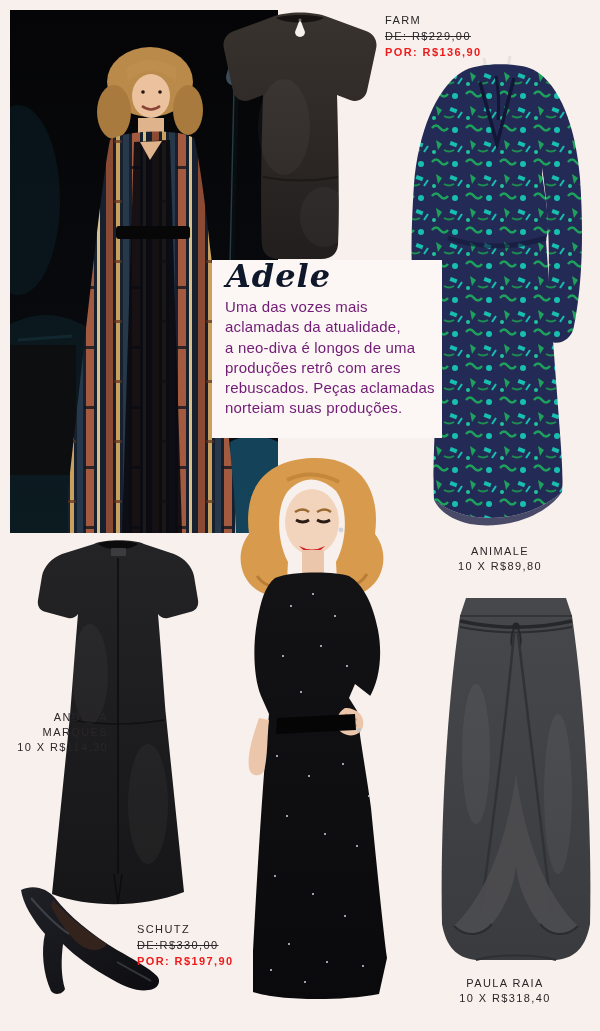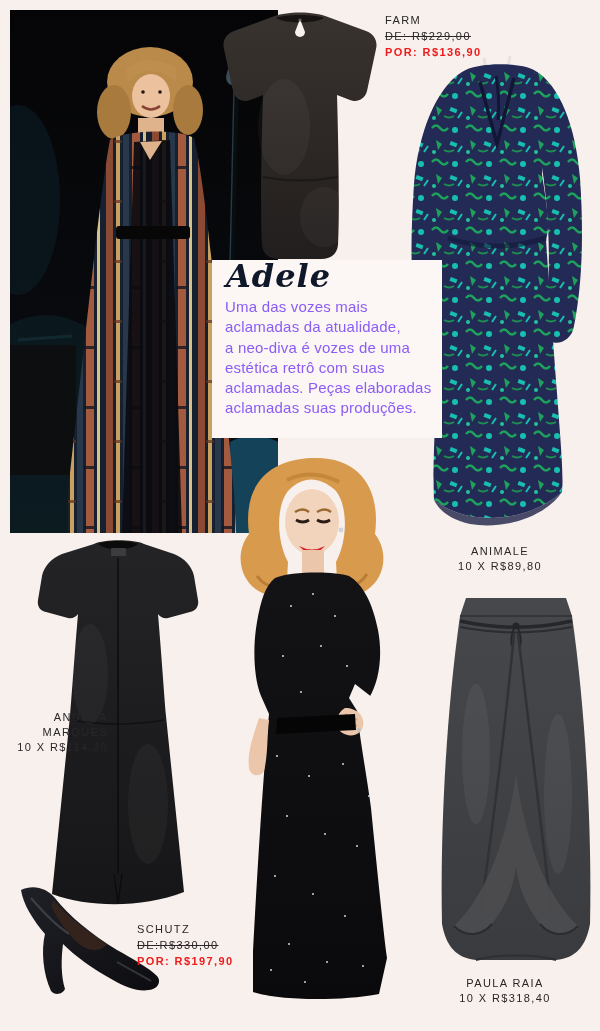--- a/index.html
+++ b/index.html
@@ -28,21 +28,21 @@
   #schutz-pump{left:5px;top:884px;width:160px;height:118px;z-index:2;}
 
   
   #headline{
     left:226px;top:256px;z-index:6;
     font-family:"DejaVu Serif", serif;font-style:italic;font-weight:bold;
     font-size:32px;line-height:40px;color:#0f172a;letter-spacing:1px;
   }
   #description{
     left:225px;top:297px;width:215px;z-index:6;
-    font-size:15px;line-height:20.3px;color:#8b5cf6;letter-spacing:.2px;font-weight:400;
+    font-size:15px;line-height:20.3px;color:#701a75;letter-spacing:.2px;font-weight:400;
   }
   .label{
     z-index:7;font-size:11px;line-height:15px;letter-spacing:1.4px;
     color:var(--ink);text-transform:uppercase;font-weight:400;
   }
   .label .old{ text-decoration:line-through; }
   .label .new{ color:var(--red); font-weight:bold; }
   #farm-info{left:385px;top:12px;text-align:left;line-height:16px;}
   #animale-info{left:425px;top:544px;width:150px;text-align:center;}
   #andrea-info{left:2px;top:710px;width:106px;text-align:right;}
@@ -159,24 +159,24 @@
 
   <div class="abs label" id="animale-info">
     <div>ANIMALE</div>
     <div>10 X R$89,80</div>
   </div>
 
   <div class="abs" id="headline">Adele</div>
   <div class="abs" id="description">
     <div>Uma das vozes mais</div>
     <div>aclamadas da atualidade,</div>
-    <div>a neo-diva é vozes de uma</div>
-    <div>estética retrô com suas</div>
-    <div>aclamadas. Peças elaboradas</div>
-    <div>aclamadas suas produções.</div>
+    <div>a neo-diva é longos de uma</div>
+    <div>produções retrô com ares</div>
+    <div>rebuscados. Peças aclamadas</div>
+    <div>norteiam suas produções.</div>
   </div>
 
   <div class="abs art" id="andrea-dress">
     <svg width="190" height="376" viewBox="0 0 190 376" xmlns="http://www.w3.org/2000/svg">
       <defs>
         <linearGradient id="amGrad" x1="0" y1="0" x2="0" y2="1">
           <stop offset="0" stop-color="#242427"></stop>
             <stop offset="1" stop-color="#161618"></stop>
         </linearGradient>
       </defs>

